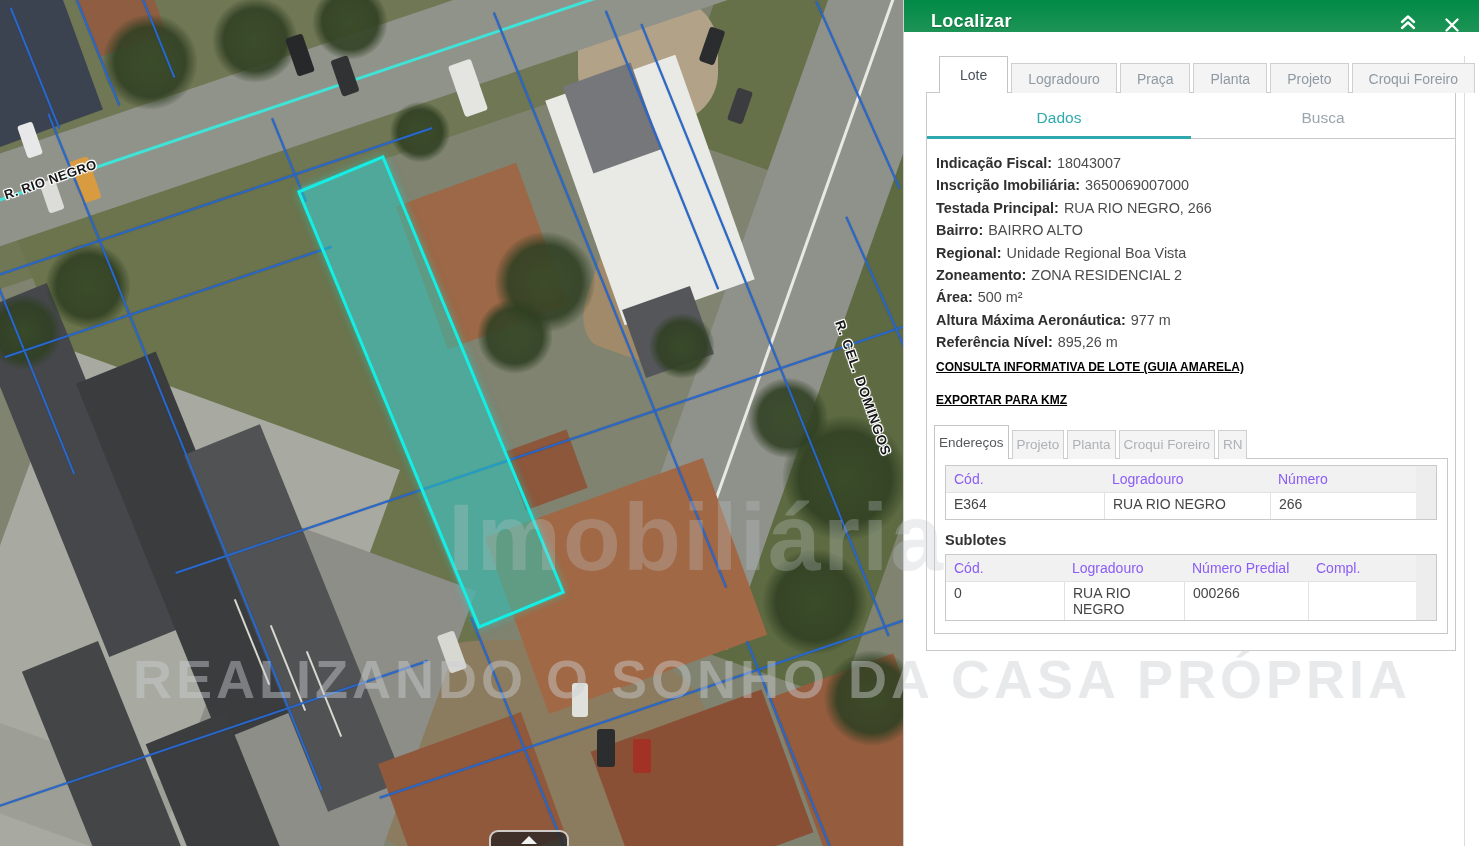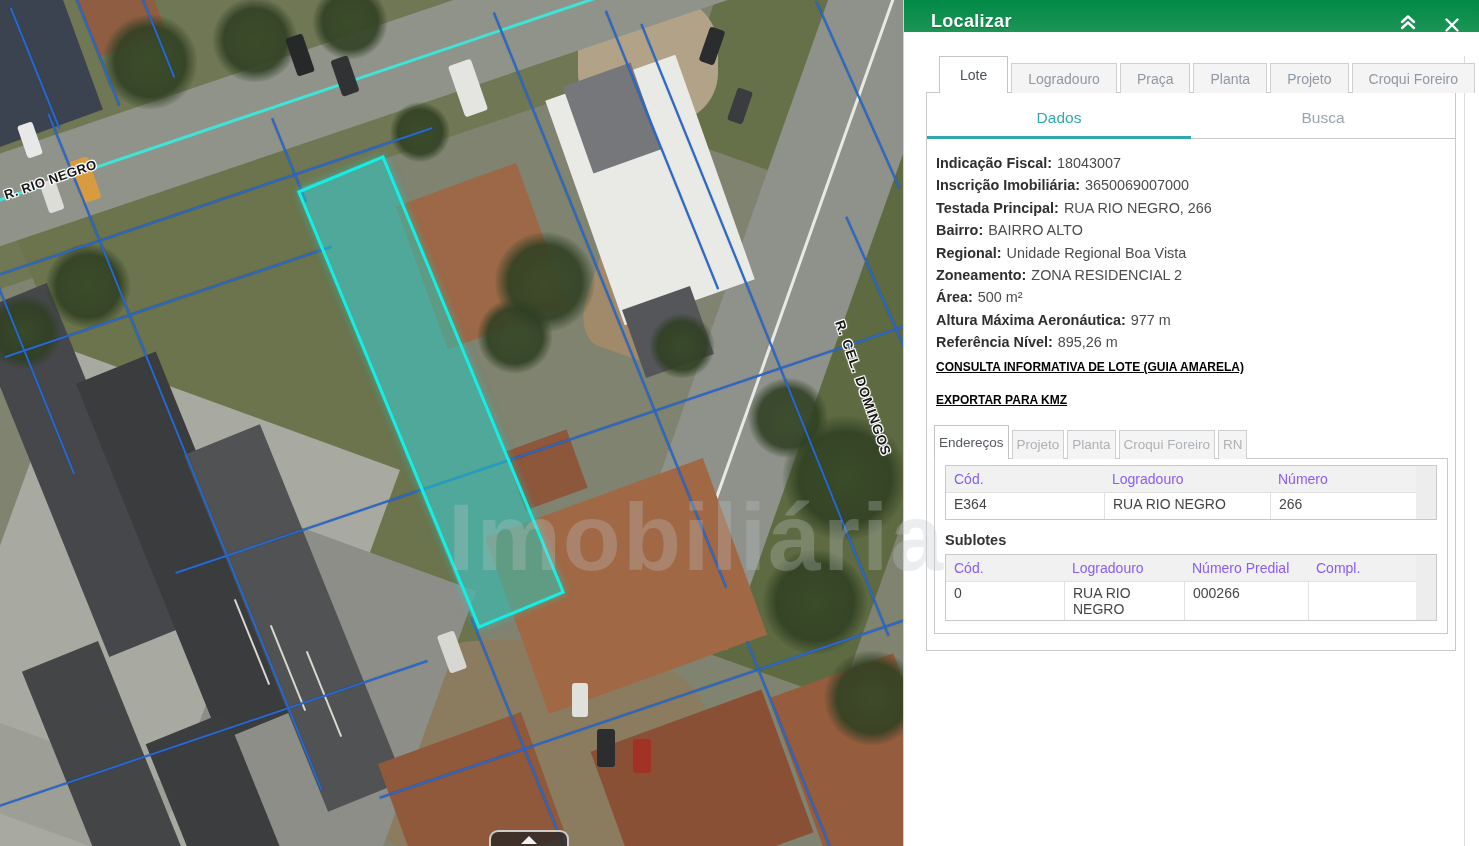--- a/index.html
+++ b/index.html
@@ -259,15 +259,16 @@
           <div class="gutter"></div>
         </div>
       </div>
     </div>
 
     <div class="scroll-track"></div>
   </div>
 
   <div class="wm">
     <span class="wm2">Imobiliária</span>
+    <span class="wm3">REALIZANDO O SONHO DA CASA PRÓPRIA</span>
   </div>
 
 </div>
 
 </body></html>

